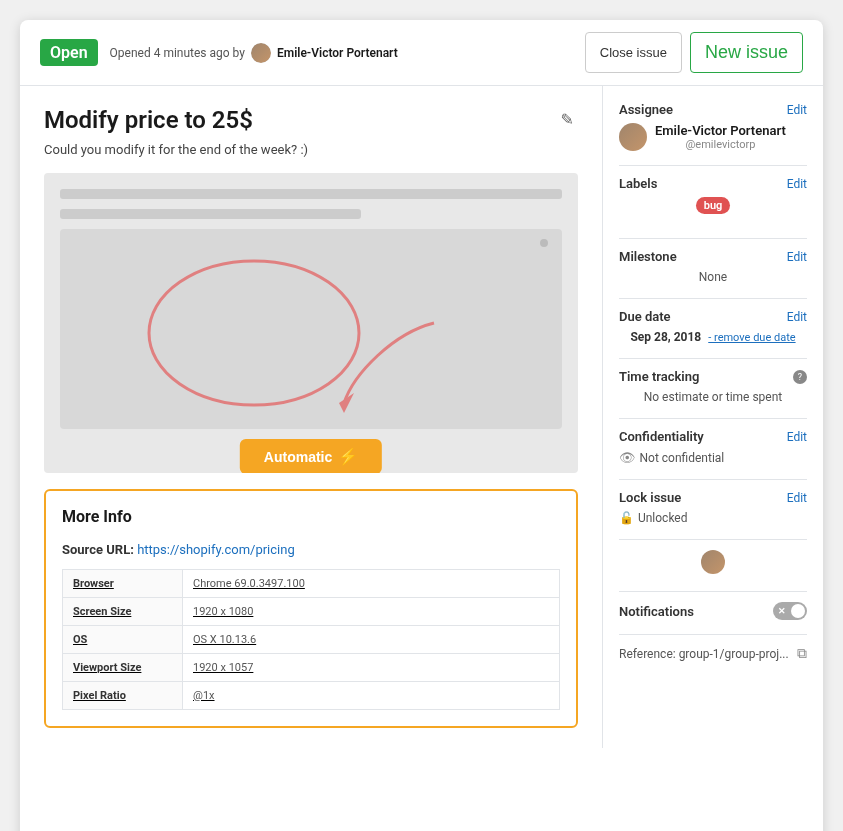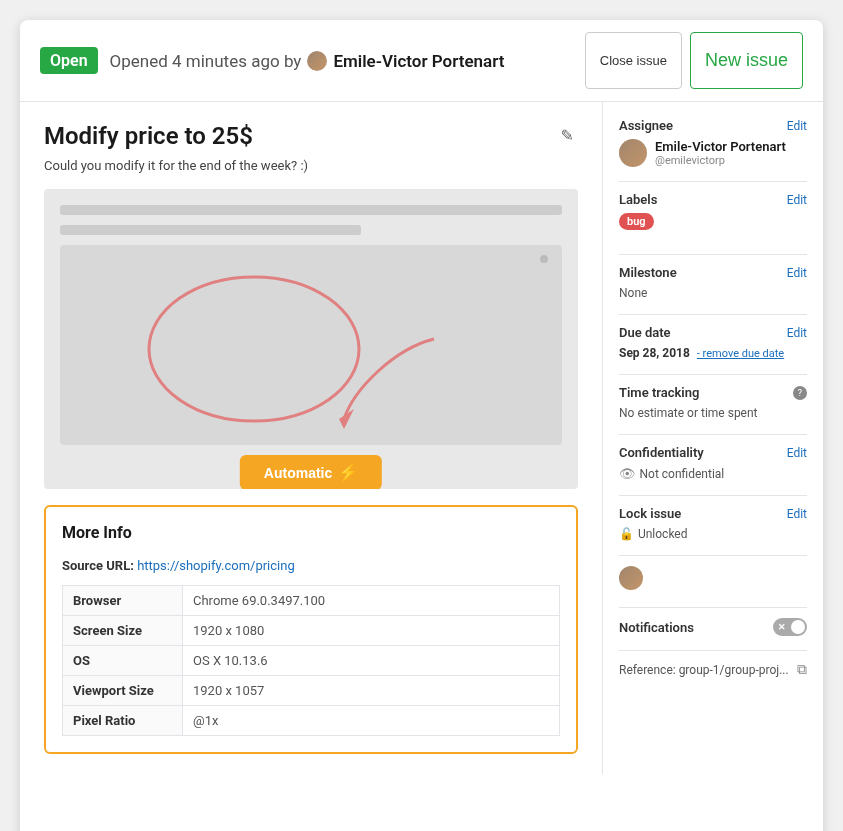--- a/index.html
+++ b/index.html
@@ -30,21 +30,21 @@
     .badge-open {
       background: #28a745;
       color: #fff;
       font-size: 16px;
       font-weight: 600;
       padding: 4px 10px;
       border-radius: 4px;
     }
     .top-bar-meta {
       flex: 1;
-      font-size: 17px;
+      font-size: 12px;
       color: #555;
       display: flex;
       align-items: center;
       gap: 6px;
     }
     .avatar-sm {
       width: 20px;
       height: 20px;
       border-radius: 50%;
       background: #ccc;
@@ -62,21 +62,21 @@
       border-radius: 50%;
     }
     .top-bar-actions {
       display: flex;
       gap: 8px;
     }
     .btn-outline {
       border: 1px solid #ccc;
       background: #fff;
       color: #333;
-      padding: 20px 14px;
+      padding: 12px 14px;
       border-radius: 4px;
       font-size: 13px;
       cursor: pointer;
     }
     .btn-outline-green {
       border: 1px solid #28a745;
       background: #fff;
       color: #28a745;
       padding: 6px 14px;
       border-radius: 4px;
@@ -88,20 +88,21 @@
     }
     .left-panel {
       flex: 1;
       padding: 20px 24px;
       border-right: 1px solid #e1e4e8;
     }
     .right-panel {
       width: 220px;
       padding: 16px;
       font-size: 13px;
+      text-align: center;
     }
     .issue-title-row {
       display: flex;
       align-items: flex-start;
       justify-content: space-between;
       margin-bottom: 8px;
     }
     .issue-title {
       font-size: 24px;
       font-weight: 600;
@@ -198,21 +199,22 @@
       font-weight: 700;
       color: #333;
     }
     .source-url-link {
       color: #1c6fbe;
       text-decoration: none;
     }
     .info-table {
       width: 100%;
       border-collapse: collapse;
-      font-size: 13px;
+      font-size: 11px;
+      text-decoration: underline;
     }
     .info-table td {
       padding: 7px 10px;
       border: 1px solid #e1e4e8;
     }
     .info-table td:first-child {
       font-weight: 700;
       color: #333;
       width: 120px;
       background: #fafafa;

